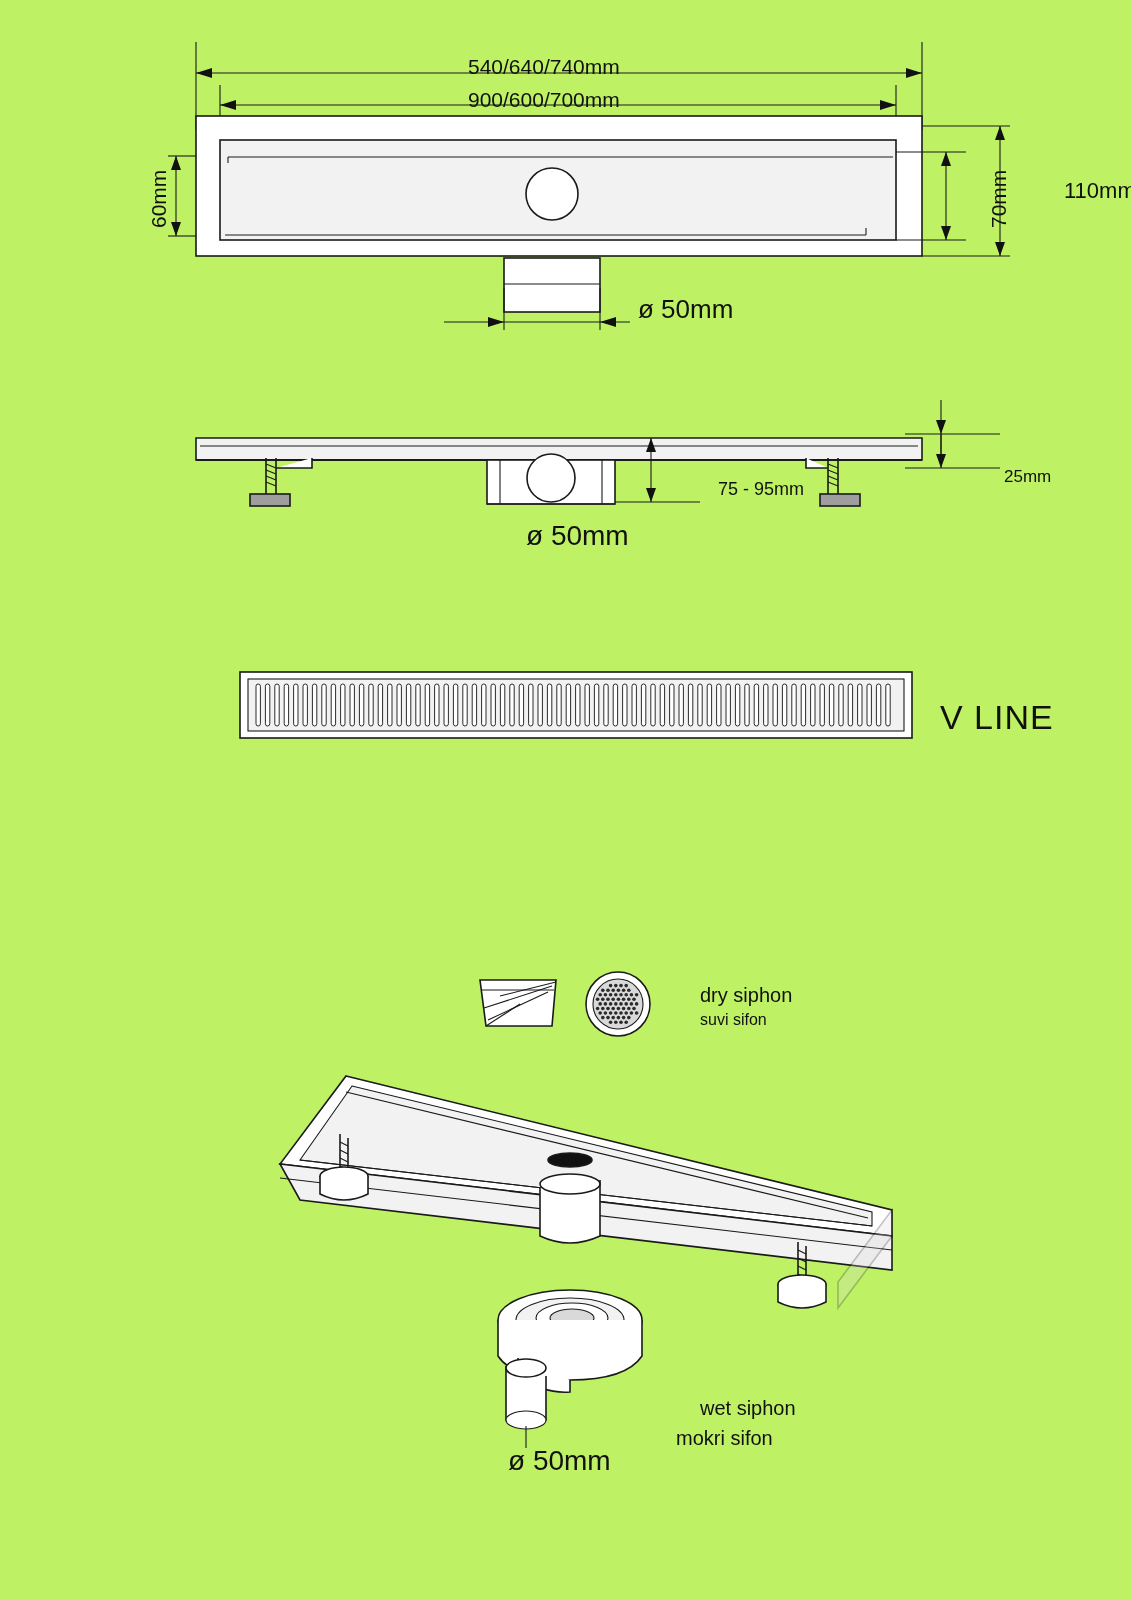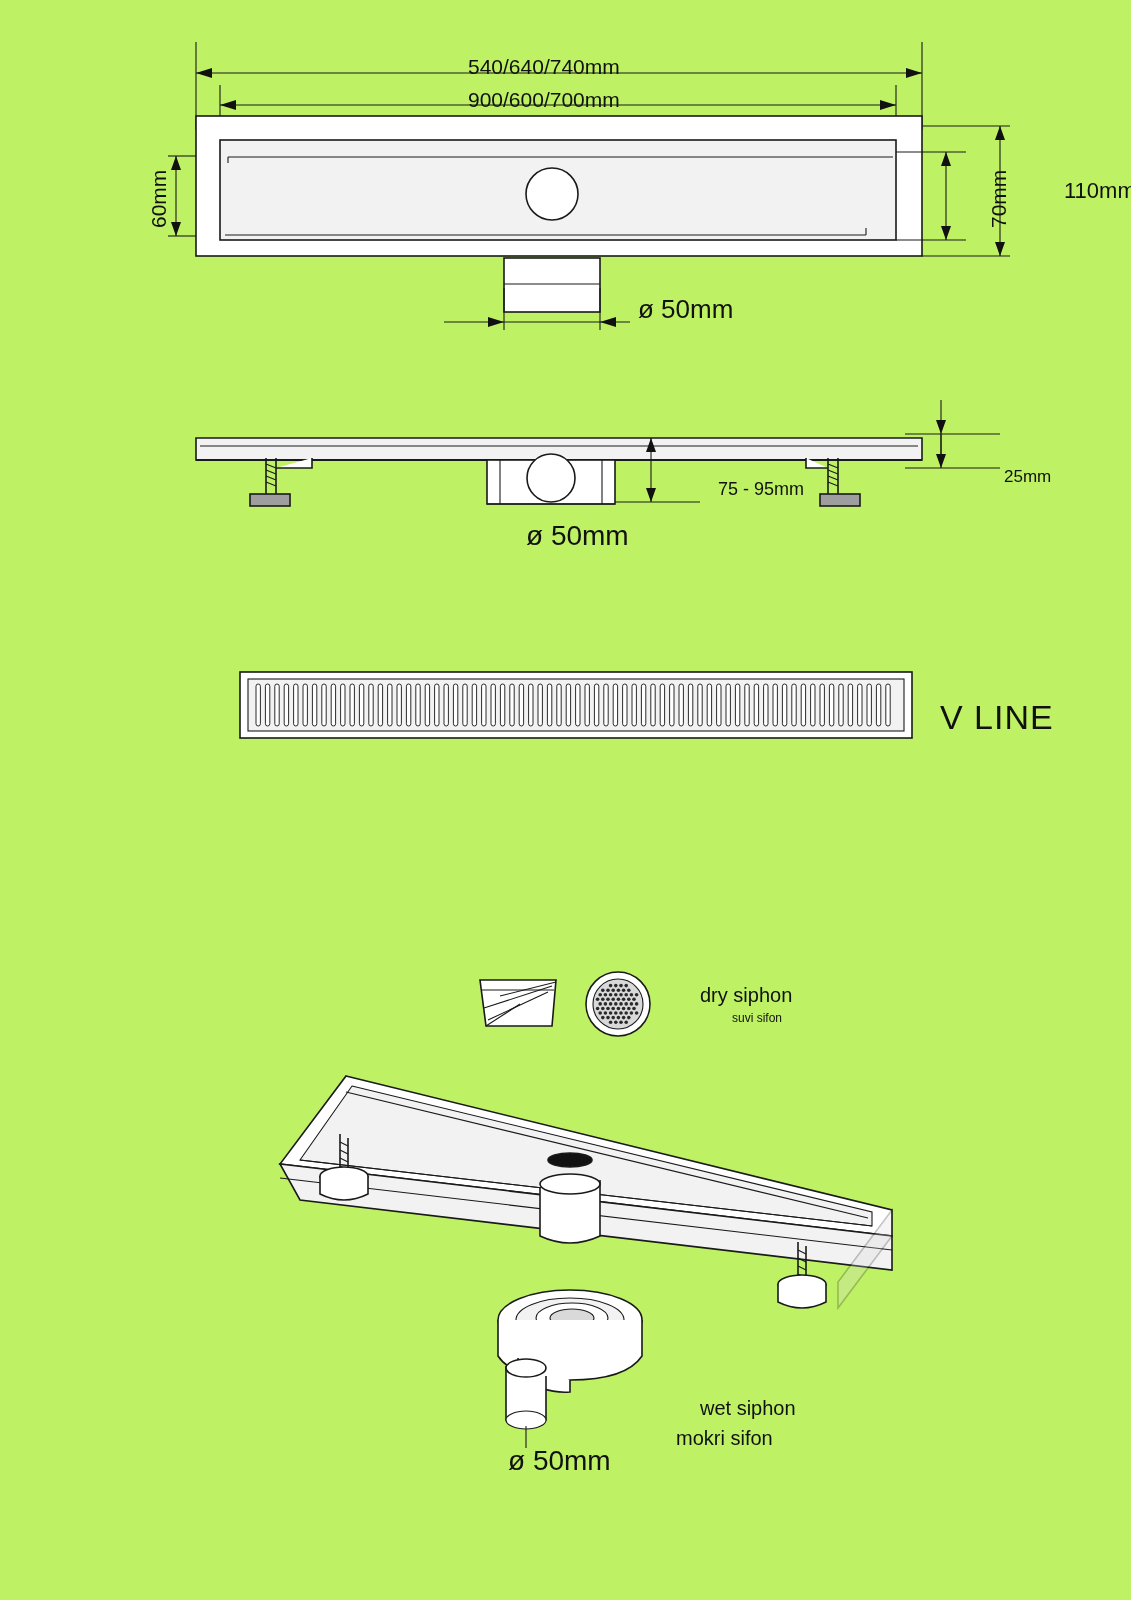--- a/index.html
+++ b/index.html
@@ -321,21 +321,21 @@
           <circle cx="628.8" cy="57.6" r="1.8" fill="#2a2a2a"></circle>
           <circle cx="610.6" cy="62.2" r="1.8" fill="#2a2a2a"></circle>
           <circle cx="615.8" cy="62.2" r="1.8" fill="#2a2a2a"></circle>
           <circle cx="621.0" cy="62.2" r="1.8" fill="#2a2a2a"></circle>
           <circle cx="626.2" cy="62.2" r="1.8" fill="#2a2a2a"></circle>
         </g>
     </g>
   </svg>
 
   <div class="lbl" style="left:700px;top:985px;font-size:20px;text-align:right;">dry siphon</div>
-  <div class="lbl" style="left:700px;top:1012px;font-size:12px;margin-left:32px;">suvi sifon</div>
+  <div class="lbl" style="left:700px;top:1012px;font-size:16px;">suvi sifon</div>
 
   <svg width="1131" height="250" style="position:absolute;left:0;top:1060px;">
 
     <path class="ln med fillwhite" d="M346 16 L892 150 L892 176 L280 104 Z"></path>
 
     <path class="ln thin graylite" d="M352 26 L872 152 L872 166 L300 100 Z"></path>
     <line class="ln thin" x1="346" y1="32" x2="868" y2="158"></line>
     <line class="ln thin" x1="300" y1="100" x2="872" y2="166"></line>
 
     <path class="ln med graylite" d="M280 104 L892 176 L892 210 L300 140 Z"></path>

